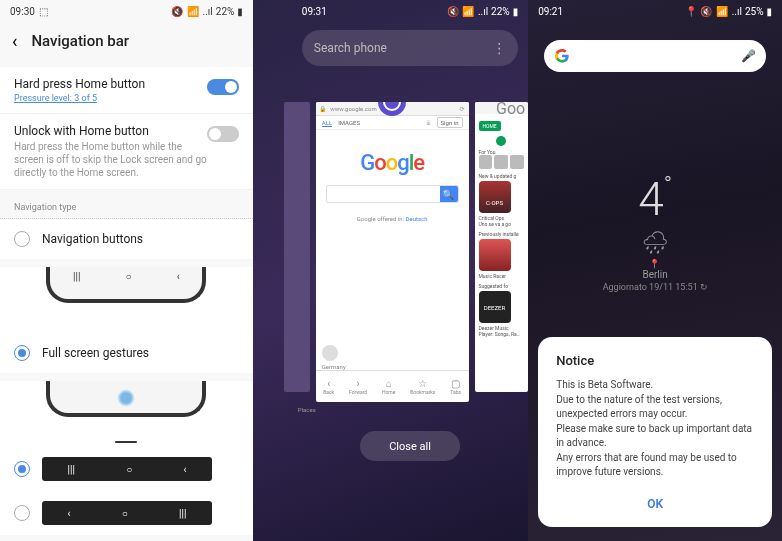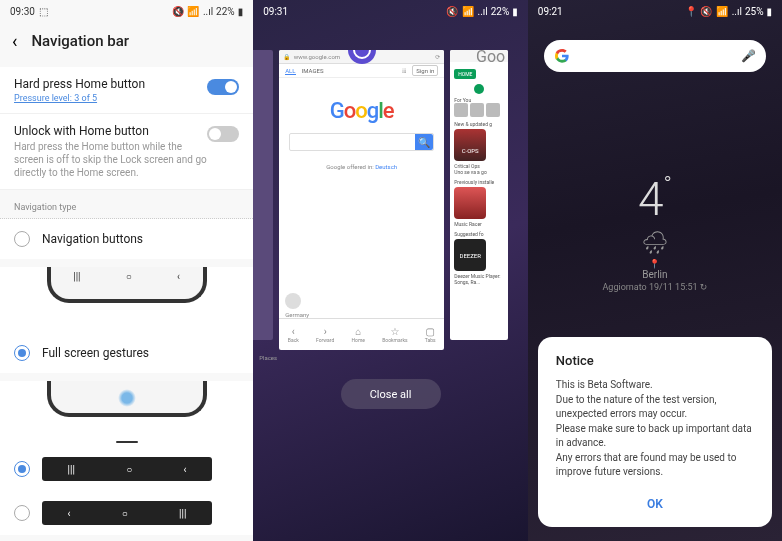--- a/index.html
+++ b/index.html
@@ -1,19 +1,19 @@
 <!DOCTYPE html>
 <html><head>
 <meta charset="utf-8">
 <style>
 *{margin:0;padding:0;box-sizing:border-box;font-family:-apple-system,BlinkMacSystemFont,"Segoe UI",Roboto,sans-serif;}
 body{width:782px;height:541px;display:flex;background:#111;overflow:hidden;}
 .phone{position:relative;background:#fff;overflow:hidden;}
 .p1{width:260px;height:541px;}
-.p2{width:282px;height:541px;}
+.p2{width:282px;height:541px;padding-left:39px;}
 .p3{width:261px;height:541px;}
 
 
 .status{height:22px;display:flex;align-items:center;justify-content:space-between;padding:0 10px;font-size:10px;color:#333;}
 .status-left{display:flex;gap:4px;align-items:center;}
 .status-right{display:flex;gap:3px;align-items:center;}
 .status-dark{color:#fff;}
 
 
 .p1{background:#f8f8f8;}
@@ -195,20 +195,24 @@
   <div class="status status-dark">
     <span>09:31</span>
     <div class="status-right">
       <span>🔇</span>
       <span>📶</span>
       <span>..ıl</span>
       <span>22%</span>
       <span>▮</span>
     </div>
   </div>
+  <div class="search-bar">
+    <span class="search-text">Search phone</span>
+    <span class="menu-dots">⋮</span>
+  </div>
 
   <div class="apps-row">
     <div class="app-card card-left"></div>
 
     <div class="app-card card-mid">
       <div class="app-icon-badge"></div>
       <div class="browser-top">
         <span>🔒</span>
         <span style="flex:1;padding-left:3px;">www.google.com</span>
         <span>⟳</span>
@@ -318,19 +322,19 @@
     <div class="w-icon">🌧</div>
     <div class="loc-pin">📍</div>
     <div class="w-loc">Berlin</div>
     <div class="w-update">Aggiornato 19/11 15:51 ↻</div>
   </div>
 
   <div class="dialog">
     <div class="dlg-title">Notice</div>
     <div class="dlg-body">
       <p>This is Beta Software.</p>
-      <p>Due to the nature of the test version, unexpected errors may occur.</p>
+      <p>Due to the nature of the test versions, unexpected errors may occur.</p>
       <p>Please make sure to back up important data in advance.</p>
       <p>Any errors that are found may be used to improve future versions.</p>
     </div>
     <div class="dlg-btn">OK</div>
   </div>
 </div>
 
 </body></html>

